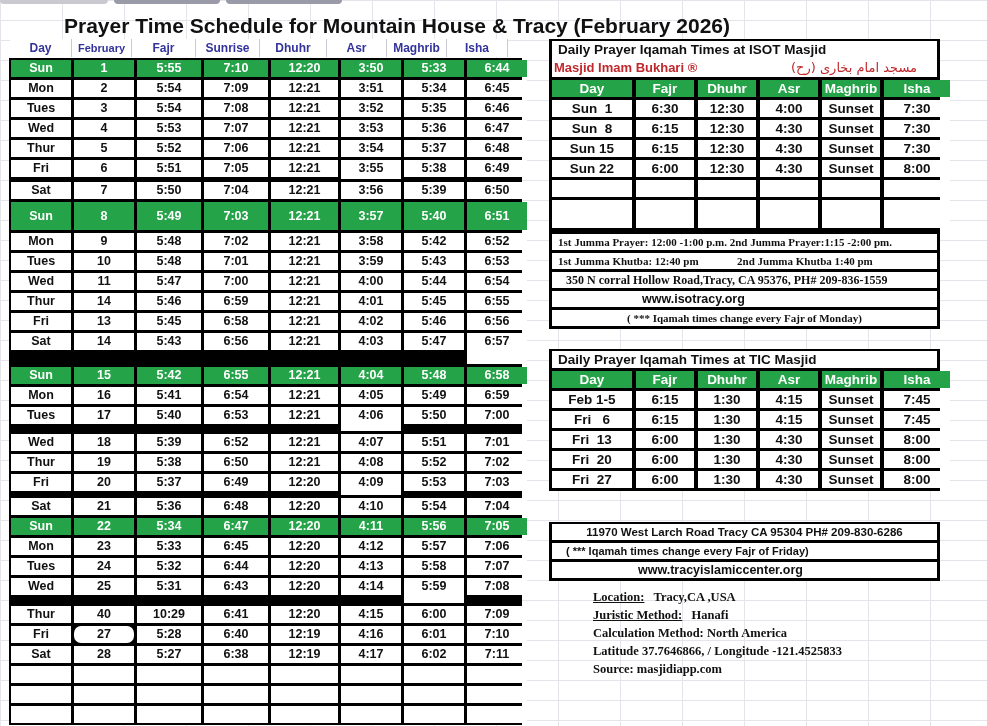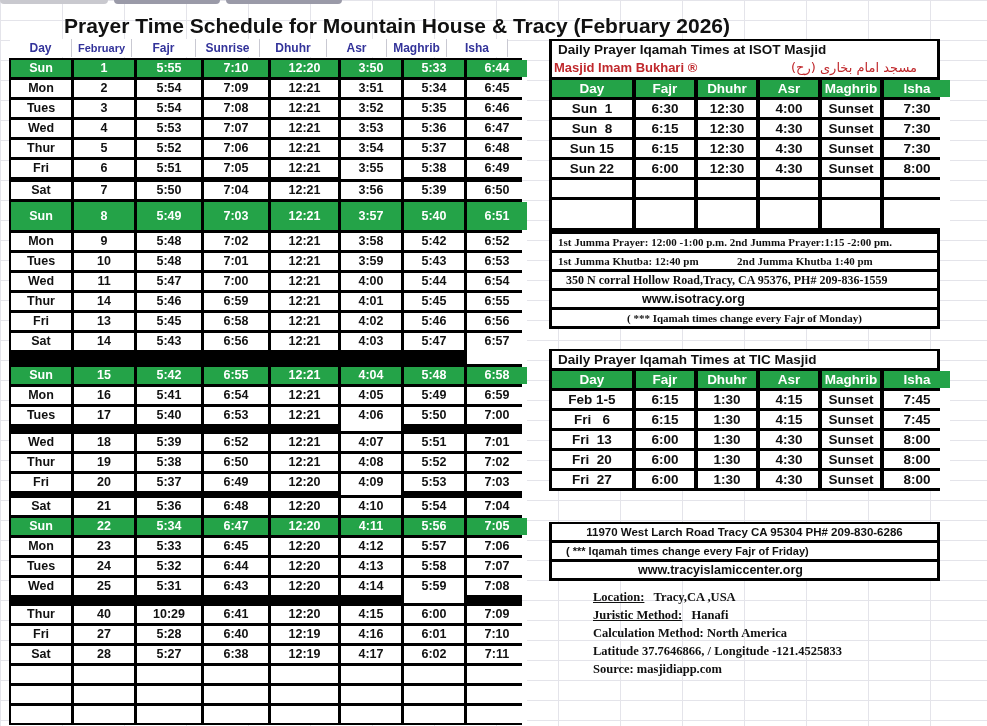--- a/index.html
+++ b/index.html
@@ -323,21 +323,21 @@
       <div style="height: 17px; line-height: 17px;">40</div>
       <div style="height: 17px; line-height: 17px;">10:29</div>
       <div style="height: 17px; line-height: 17px;">6:41</div>
       <div style="height: 17px; line-height: 17px;">12:20</div>
       <div style="height: 17px; line-height: 17px;">4:15</div>
       <div style="height: 17px; line-height: 17px;">6:00</div>
       <div style="height: 17px; line-height: 17px;">7:09</div>
     </div>
     <div class="mrow">
       <div style="height: 17px; line-height: 17px;">Fri</div>
-      <div style="height: 17px; line-height: 17px;">27</div>
+      <div style="height: 17px; line-height: 17px; border-radius: 7px;">27</div>
       <div style="height: 17px; line-height: 17px;">5:28</div>
       <div style="height: 17px; line-height: 17px;">6:40</div>
       <div style="height: 17px; line-height: 17px;">12:19</div>
       <div style="height: 17px; line-height: 17px;">4:16</div>
       <div style="height: 17px; line-height: 17px;">6:01</div>
       <div style="height: 17px; line-height: 17px;">7:10</div>
     </div>
     <div class="mrow">
       <div style="height: 17px; line-height: 17px;">Sat</div>
       <div style="height: 17px; line-height: 17px;">28</div>

